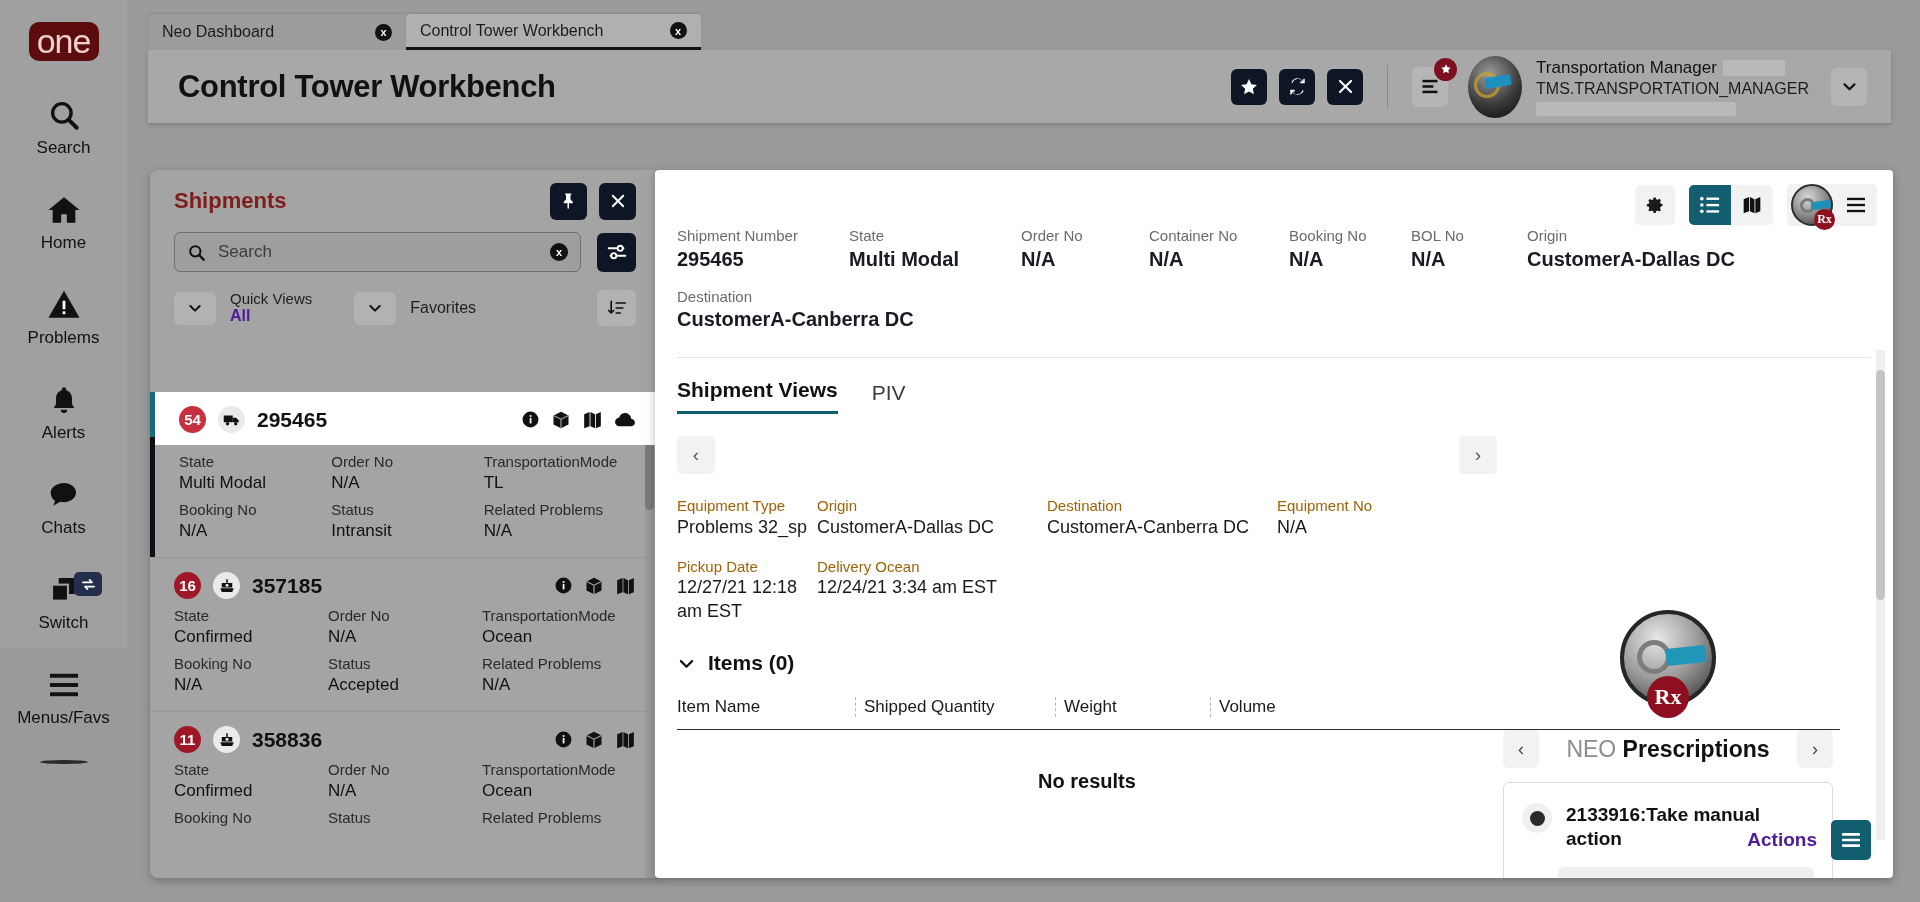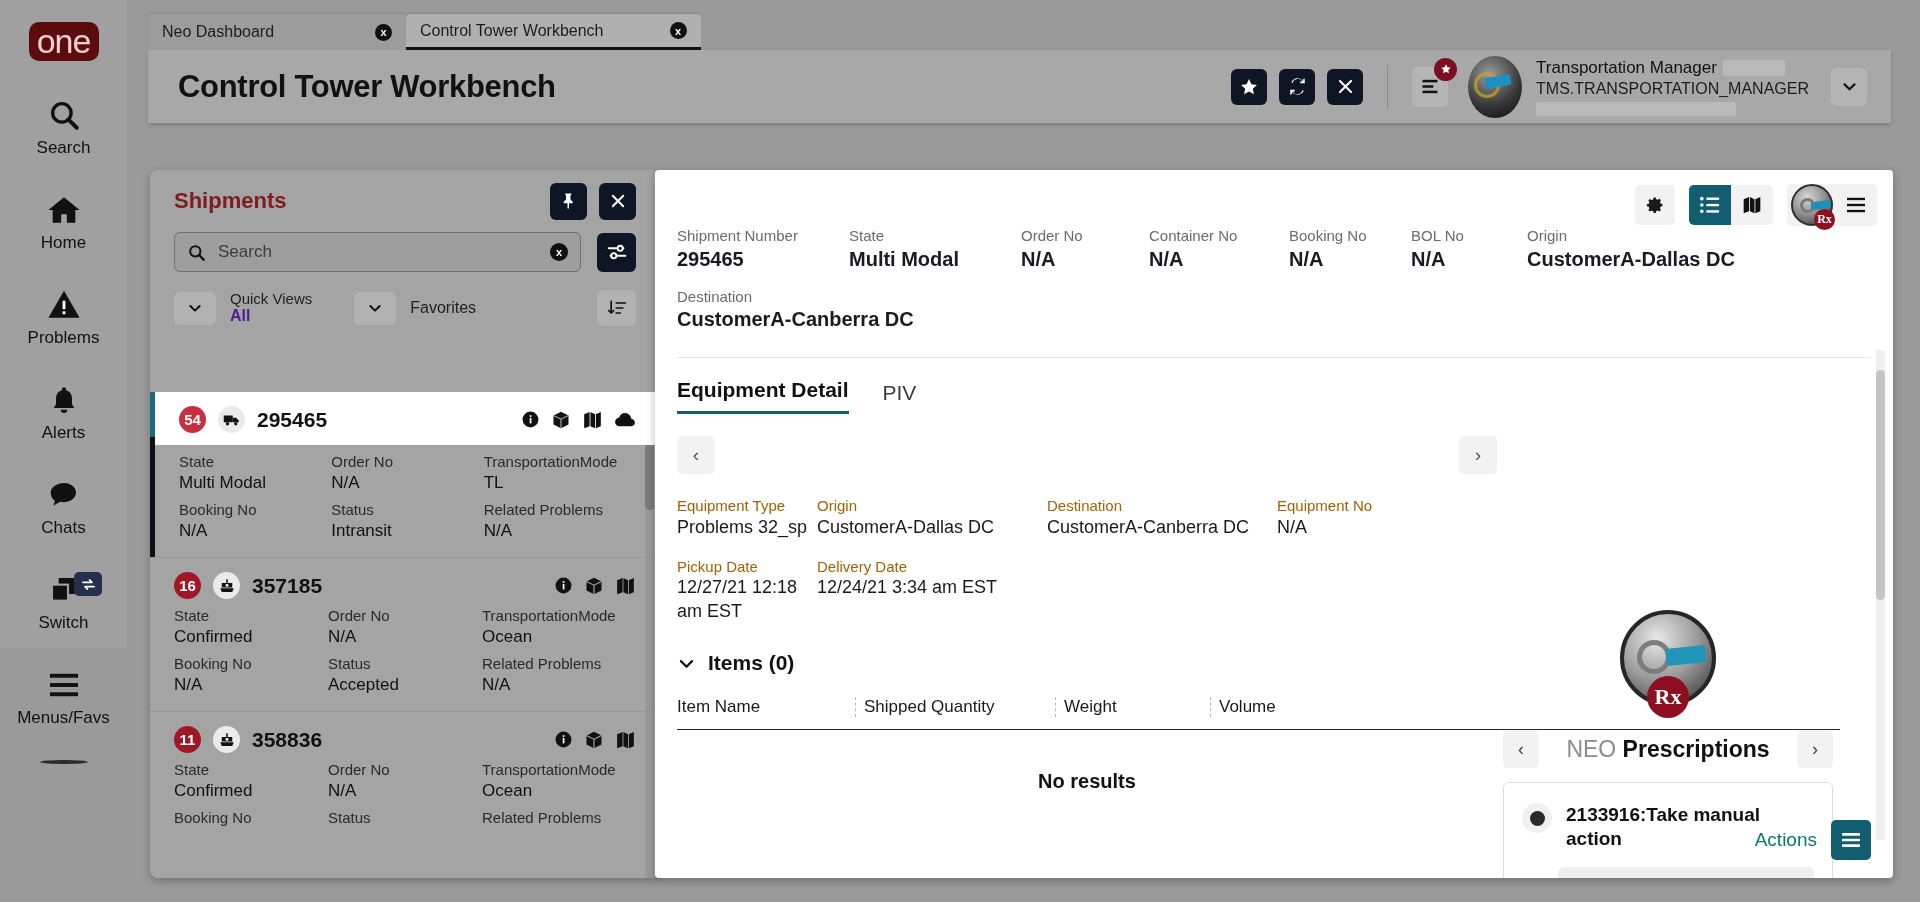--- a/index.html
+++ b/index.html
@@ -297,21 +297,21 @@
   }
   .radio-dot{width:15px;height:15px;border-radius:50%;background:#2a2a2a;}
   .neo-item-text{font-size:19px;font-weight:bold;color:#111;line-height:1.25;}
   .neo-solution{
     margin:16px 0 0 36px;background:#efefef;border-radius:6px;padding:14px 14px;
     font-size:16px;color:#4a4a4a;height:66px;
   }
   #actions-bar{
     position:absolute;right:22px;bottom:18px;display:flex;align-items:center;gap:14px;
   }
-  .actions-label{font-size:19px;font-weight:normal;color:#0f766e;}
+  .actions-label{font-size:19px;font-weight:bold;color:#4c1d95;}
   .actions-btn{
     width:40px;height:40px;border-radius:5px;background:#125e70;
     display:flex;align-items:center;justify-content:center;cursor:pointer;
   }
   svg{display:block;}
 </style>
 </head>
 <body>
 
 <div id="left-nav">
@@ -828,21 +828,21 @@
     </div>
     <div class="sum-second">
       <div class="sum-label">Destination</div>
       <div class="sum-value">CustomerA-Canberra DC</div>
     </div>
   </div>
 
   <div class="dp-divider"></div>
 
   <div class="dp-tabs">
-    <div class="dp-tab active">Equipment Detail</div>
+    <div class="dp-tab active">Shipment Views</div>
     <div class="dp-tab">PIV</div>
   </div>
 
   <div class="dp-body">
     <div class="arrow-row">
       <div class="nav-arrow">‹</div>
       <div class="nav-arrow">›</div>
     </div>
 
     <div class="eq-grid">
@@ -860,21 +860,21 @@
         </div>
       <div>
           <div class="eq-label">Equipment No</div>
           <div class="eq-value">N/A</div>
         </div>
       <div>
           <div class="eq-label">Pickup Date</div>
           <div class="eq-value">12/27/21 12:18 am EST</div>
         </div>
       <div>
-          <div class="eq-label">Delivery Date</div>
+          <div class="eq-label">Delivery Ocean</div>
           <div class="eq-value">12/24/21 3:34 am EST</div>
         </div>
       <div></div>
     </div>
 
     <div class="items-head">
       <span>
         <svg width="19" height="19" viewBox="0 0 24 24">
             <path d="M5 9l7 7 7-7" fill="none" stroke="#111" stroke-width="2.8" stroke-linecap="round" stroke-linejoin="round"></path>
           </svg>

